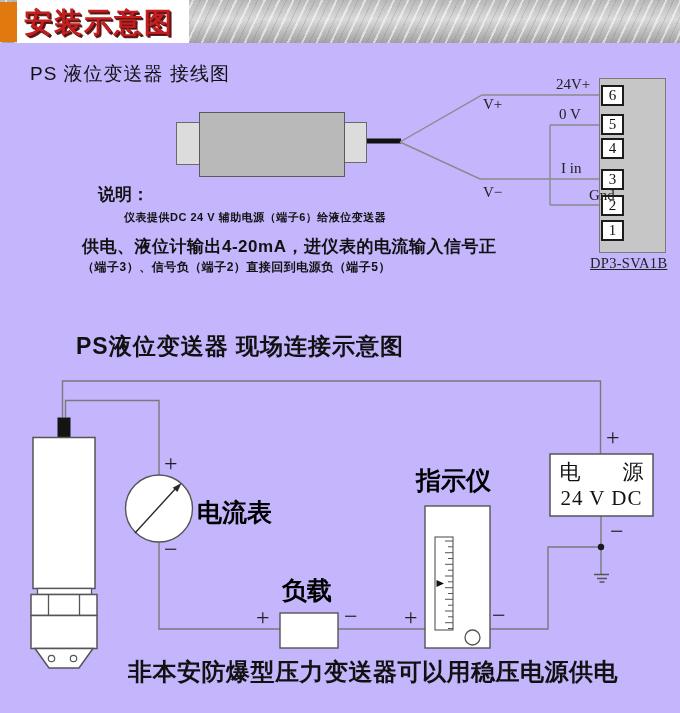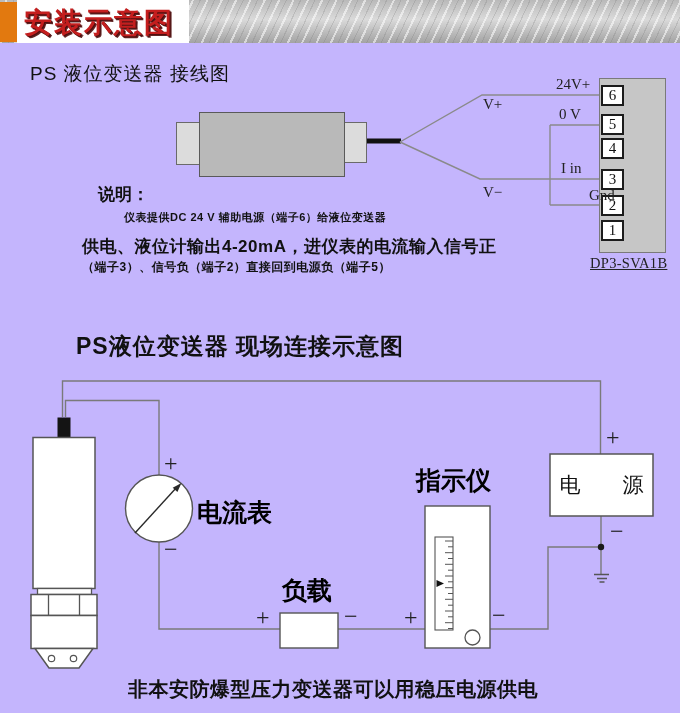--- a/index.html
+++ b/index.html
@@ -19,21 +19,21 @@
   .banner-title{left:24px;top:4px;font-size:28px;font-weight:bold;letter-spacing:2px;
      text-shadow:2px 2px 0 rgba(78,12,12,.9),1px 1px 0 rgba(78,12,12,.9);}
 
   
   .h1{left:30px;top:61px;font-size:19px;font-weight:normal;letter-spacing:1px;}
   .h2{left:76px;top:331px;font-size:23px;font-weight:bold;letter-spacing:1px;}
   .note-head{left:83px;top:183px;font-size:17px;font-weight:bold;margin-left:15px;}
   .note-l1{left:124px;top:210px;font-size:11px;font-weight:bold;letter-spacing:.5px;}
   .note-l2{left:82px;top:235px;font-size:17px;font-weight:bold;letter-spacing:.5px;}
   .note-l3{left:82px;top:259px;font-size:12px;font-weight:bold;letter-spacing:.5px;}
-  .caption{left:128px;top:676px;font-size:20px;font-weight:bold;letter-spacing:.5px;}
+  .caption{left:128px;top:656px;font-size:24px;font-weight:bold;letter-spacing:.5px;}
 
   
   .cap{background:#dcdcdc;border:1px solid #6a6a6a;}
   .cap-l{left:176px;top:122px;width:23px;height:41px;}
   .cap-r{left:343px;top:122px;width:22px;height:39px;}
   .sensor-body{left:199px;top:112px;width:144px;height:63px;background:#b9b9b9;border:1px solid #5a5a5a;}
   .tblock{left:599px;top:78px;width:67px;height:175px;background:#c6c6c6;border:1px solid #7a7a7a;box-sizing:border-box;}
   .tsq{left:601px;width:23px;height:21px;background:#fff;border:2px solid #1c1c1c;box-sizing:border-box;
        display:flex;align-items:center;justify-content:center;font-size:15px;}
   .wl{font-size:15px;color:#222;}
@@ -143,20 +143,21 @@
     <div class="abs cnl serif" style="left:282px;top:574px;">负载</div>
     <div class="abs pm serif" style="left:256px;top:604px;">+</div>
     <div class="abs pm serif" style="left:344px;top:603px;">−</div>
 
     <div class="abs cnl serif" style="left:416px;top:464px;">指示仪</div>
     <div class="abs pm serif" style="left:404px;top:604px;">+</div>
     <div class="abs pm serif" style="left:492px;top:602px;">−</div>
 
     <div class="abs power-box serif">
       <div class="power-l1">电　　源</div>
+      <div class="power-l2">24 V DC</div>
     </div>
     <div class="abs pm serif" style="left:606px;top:424px;">+</div>
     <div class="abs pm serif" style="left:610px;top:518px;">−</div>
 
     <div class="abs caption">非本安防爆型压力变送器可以用稳压电源供电</div>
   </div>
 
 </div>
 
 </body></html>

